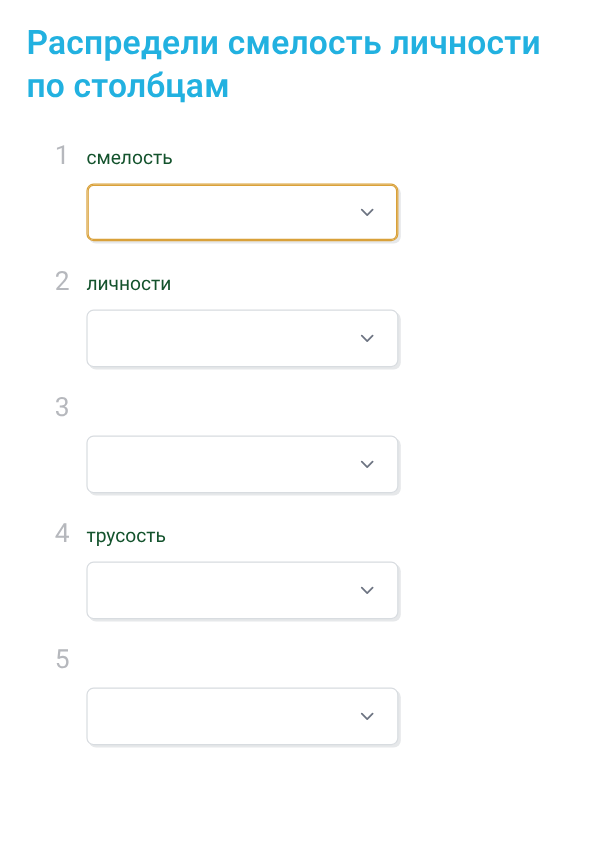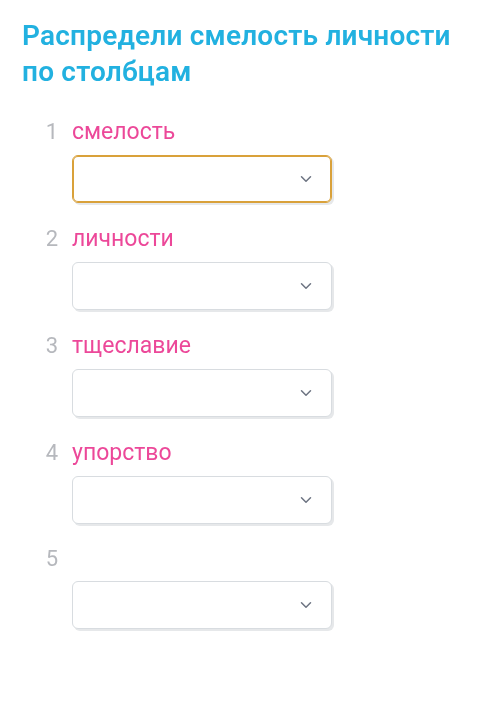--- a/index.html
+++ b/index.html
@@ -36,22 +36,22 @@
     margin-bottom: 10px;
   }
   .num {
     width: 18px;
     text-align: right;
     color: #b6b8bd;
     font-size: 22px;
     font-weight: 400;
   }
   .label {
-    font-size: 23px;
-    color: #ec4899;
+    font-size: 16px;
+    color: #14532d;
   }
   .select-wrap {
     margin-left: 32px;
     width: 260px;
     position: relative;
   }
   .select {
     height: 48px;
     width: 100%;
     border: 1px solid #d8dce0;
@@ -117,37 +117,36 @@
                 <polyline points="6 9 12 15 18 9"></polyline>
               </svg>
           </span>
         </div>
       </div>
     </div>
 
     <div class="item">
       <div class="row">
         <span class="num">3</span>
-        <span class="label">тщеславие</span>
       </div>
       <div class="select-wrap">
         <div class="select">
           <span class="chev">
             <svg viewBox="0 0 24 24" fill="none" stroke="#6d7482" stroke-width="2" stroke-linecap="round" stroke-linejoin="round">
                 <polyline points="6 9 12 15 18 9"></polyline>
               </svg>
           </span>
         </div>
       </div>
     </div>
 
     <div class="item">
       <div class="row">
         <span class="num">4</span>
-        <span class="label">упорство</span>
+        <span class="label">трусость</span>
       </div>
       <div class="select-wrap">
         <div class="select">
           <span class="chev">
             <svg viewBox="0 0 24 24" fill="none" stroke="#6d7482" stroke-width="2" stroke-linecap="round" stroke-linejoin="round">
                 <polyline points="6 9 12 15 18 9"></polyline>
               </svg>
           </span>
         </div>
       </div>

